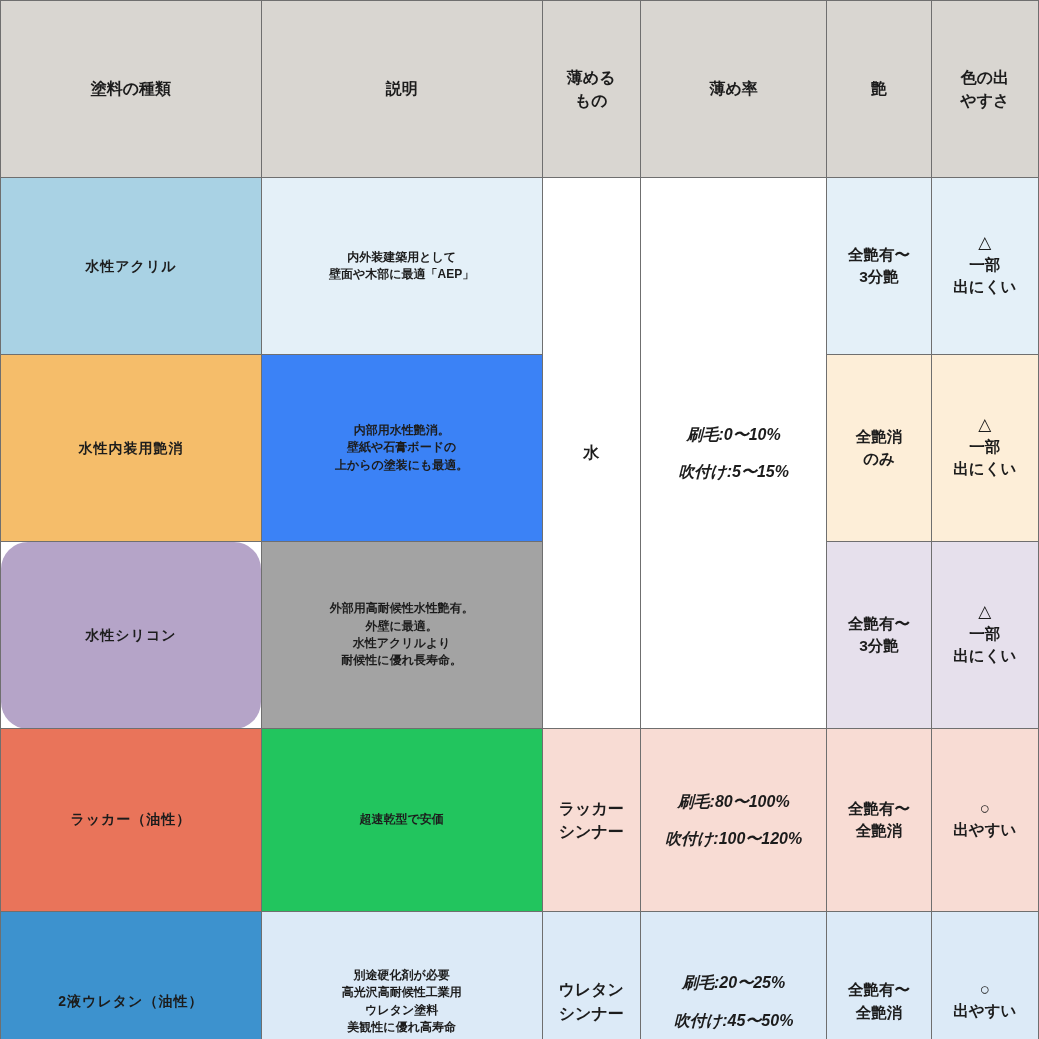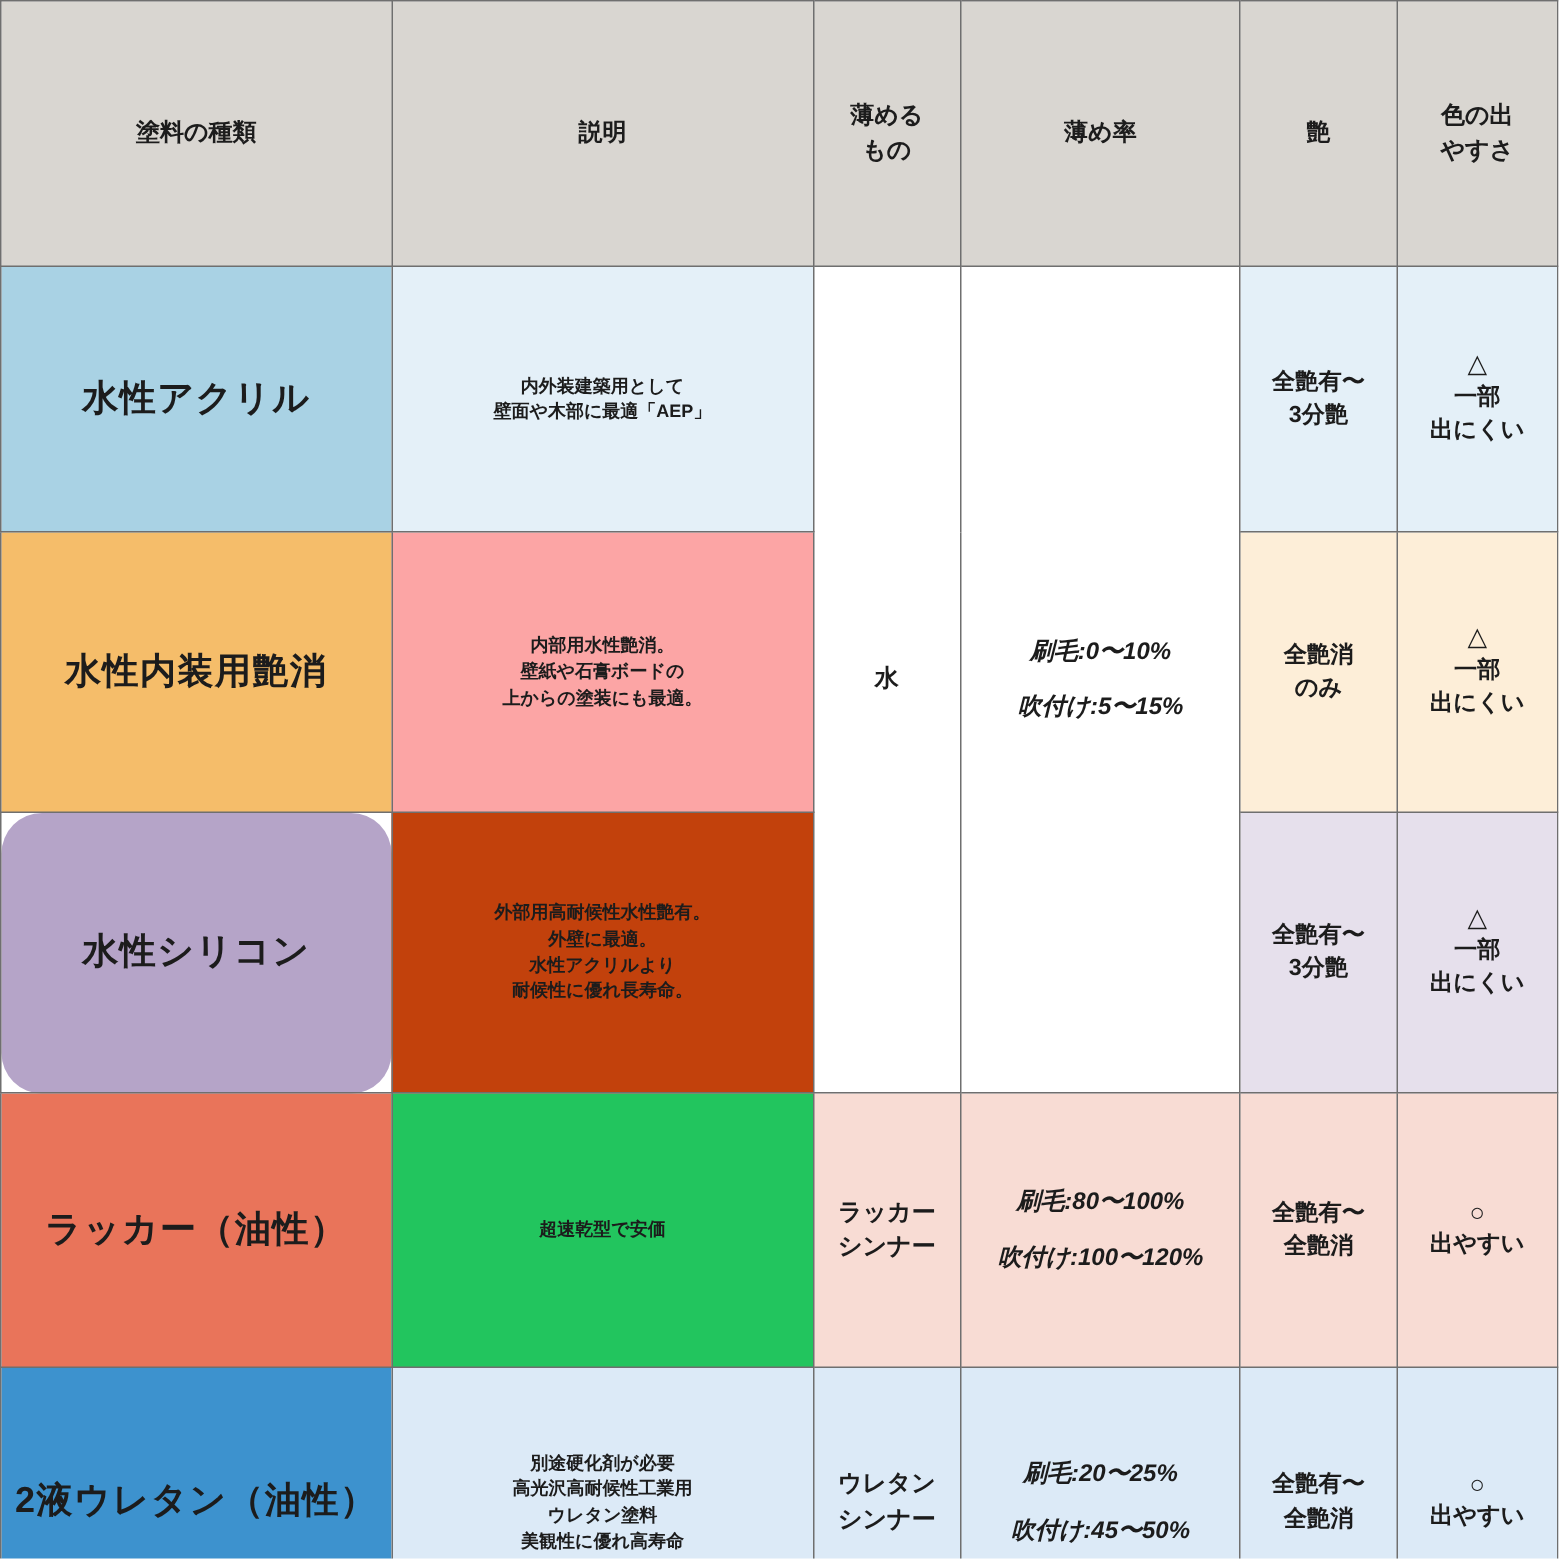--- a/index.html
+++ b/index.html
@@ -47,34 +47,34 @@
 
   
   tr.r-acryl   td { height: 168px; }
   tr.r-inner   td { height: 178px; }
   tr.r-silicon td { height: 178px; }
   tr.r-lacquer td { height: 174px; }
   tr.r-urethan td { height: 171px; }
 
   
   td.type-cell {
-    font-size: 24px;
+    font-size: 14px;
     letter-spacing: 1px;
   }
   td.type-acryl   { background: #a9d2e4; }
   td.type-inner   { background: #f5bd6a; margin-left: 40px; }
   td.type-silicon { background: #b5a4c8; border-radius: 27px; }
   td.type-lacquer { background: #e9745a; font-family: Liberation Serif, serif; }
   td.type-urethan { background: #3d92ce; }
 
   
   td.desc-cell { font-size: 12px; }
   td.desc-acryl   { background: #e4f0f8; }
-  td.desc-inner   { background: #fca5a5; }
-  td.desc-silicon { background: #c2410c; margin-top: 28px; }
+  td.desc-inner   { background: #3b82f6; }
+  td.desc-silicon { background: #a3a3a3; margin-top: 28px; }
   td.desc-lacquer { background: #22c55e; }
   td.desc-urethan { background: #dceaf7; }
 
   
   td.plain-white { background: #ffffff; font-size: 16px; }
   td.thin-cell  { font-size: 16px; }
   td.ratio-cell { font-size: 16px; font-style: italic; }
   td.thin-lacquer,
   td.ratio-lacquer { background: #f8dcd4; }
   td.thin-urethan,

